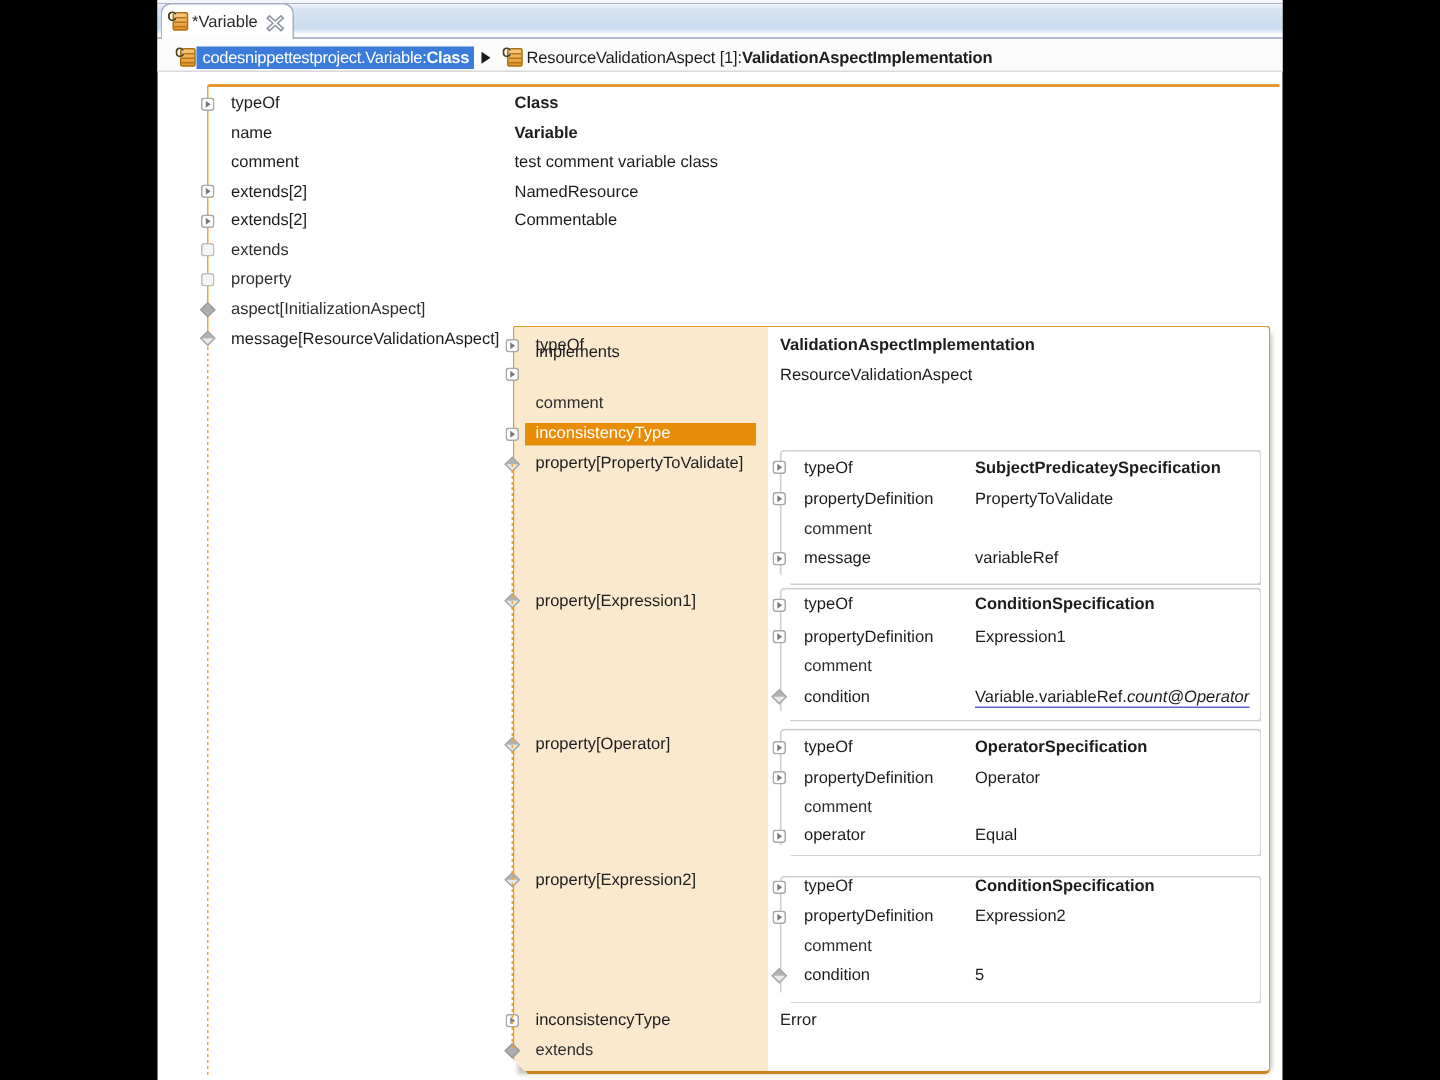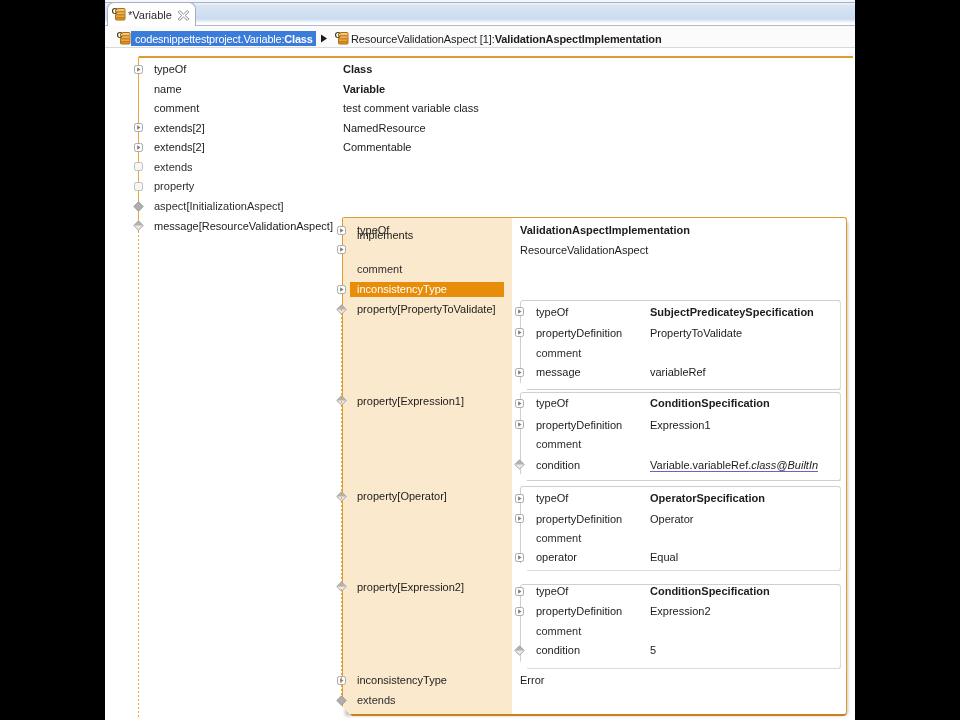--- a/index.html
+++ b/index.html
@@ -226,21 +226,21 @@
       <path d="M3.2 2.2 L6.4 4.5 L3.2 6.8 Z" fill="#787878"></path>
     </svg>
 <div class="row" style="left:431px;top:417.5px">propertyDefinition</div>
 <div class="row" style="left:545px;top:417.5px">Expression1</div>
 <svg class="ic" style="left:410.0px;top:420.0px" width="9" height="9" viewBox="0 0 9 9">
       <rect x="0.5" y="0.5" width="8" height="8" rx="1.8" fill="#fdfdfd" stroke="#a9a9a9"></rect>
       <path d="M3.2 2.2 L6.4 4.5 L3.2 6.8 Z" fill="#787878"></path>
     </svg>
 <div class="row it" style="left:431px;top:437.0px">comment</div>
 <div class="row" style="left:431px;top:457.5px">condition</div>
-<div class="row" style="left:545px;top:457.5px"><span class="lnk">Variable.variableRef.<i>class@BuiltIn</i></span></div>
+<div class="row" style="left:545px;top:457.5px"><span class="lnk">Variable.variableRef.<i>count@Operator</i></span></div>
 <svg class="ic" style="left:409.0px;top:459.0px" width="11" height="11" viewBox="0 0 11 11">
       <defs>
         <linearGradient id="g6" x1="0" y1="0" x2="0" y2="1">
           <stop offset="0.45" stop-color="#b2b2b2"></stop>
           <stop offset="0.55" stop-color="#e9e9e9"></stop>
         </linearGradient>
       </defs>
       <path d="M5.5 0.8 L10.2 5.5 L5.5 10.2 L0.8 5.5 Z" fill="url(#g6)" stroke="#a5a5a5"></path>
     </svg>
 <div class="row" style="left:431px;top:491.0px">typeOf</div>

